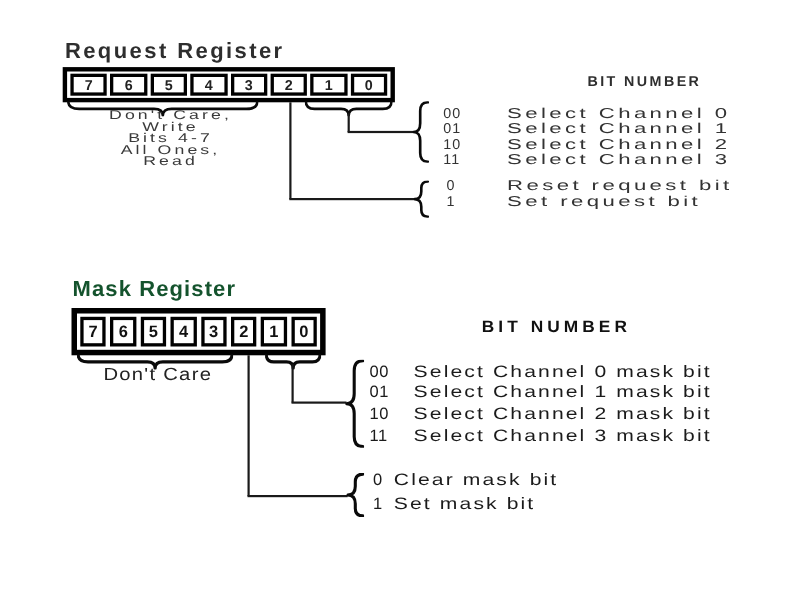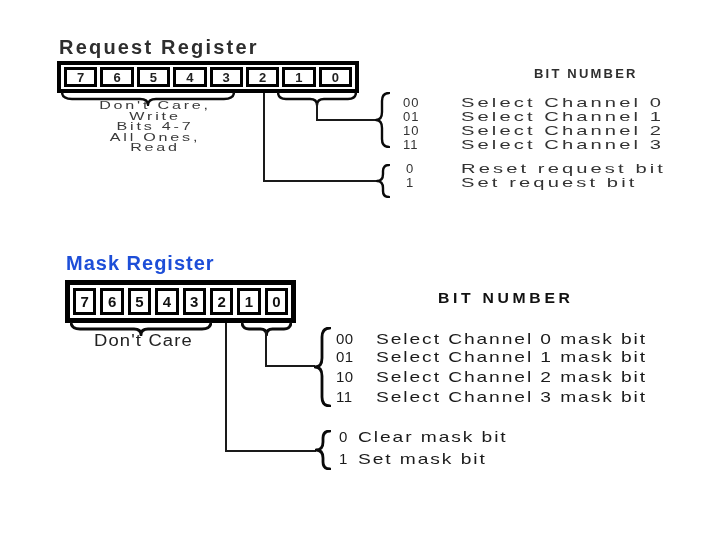--- a/index.html
+++ b/index.html
@@ -1,21 +1,21 @@
 <!DOCTYPE html>
 <html><head>
 <meta charset="utf-8">
 <style>
   html,body{margin:0;padding:0;background:#fff;}
   .canvas{position:relative;width:720px;height:540px;background:#ffffff;overflow:hidden;
           font-family:"Liberation Sans", sans-serif;padding-left:37px;}
   .abs{position:absolute;}
   .t{white-space:nowrap;}
   .reg-title{font-weight:bold;font-size:20px;letter-spacing:2.2px;color:#2e2e2e;}
-  .reg-title.mask{letter-spacing:1px;color:#1d4ed8;}
+  .reg-title.mask{letter-spacing:1px;color:#14532d;}
   .reg-box{box-sizing:border-box;border:4px solid #000;background:#fff;
            display:flex;gap:3px;padding:2px 3px;}
   .reg-box.mask{border-width:5px;gap:4px;padding:3px;}
   .bit-cell{flex:1;box-sizing:border-box;border:3px solid #000;display:flex;
             align-items:center;justify-content:center;font-weight:bold;
             font-size:13px;color:#222;background:#fff;}
   .reg-box.mask .bit-cell{font-size:15px;color:#111;}
   .hline,.vline{background:#1a1a1a;}
   .hline{height:2px;}
   .vline{width:2px;}

